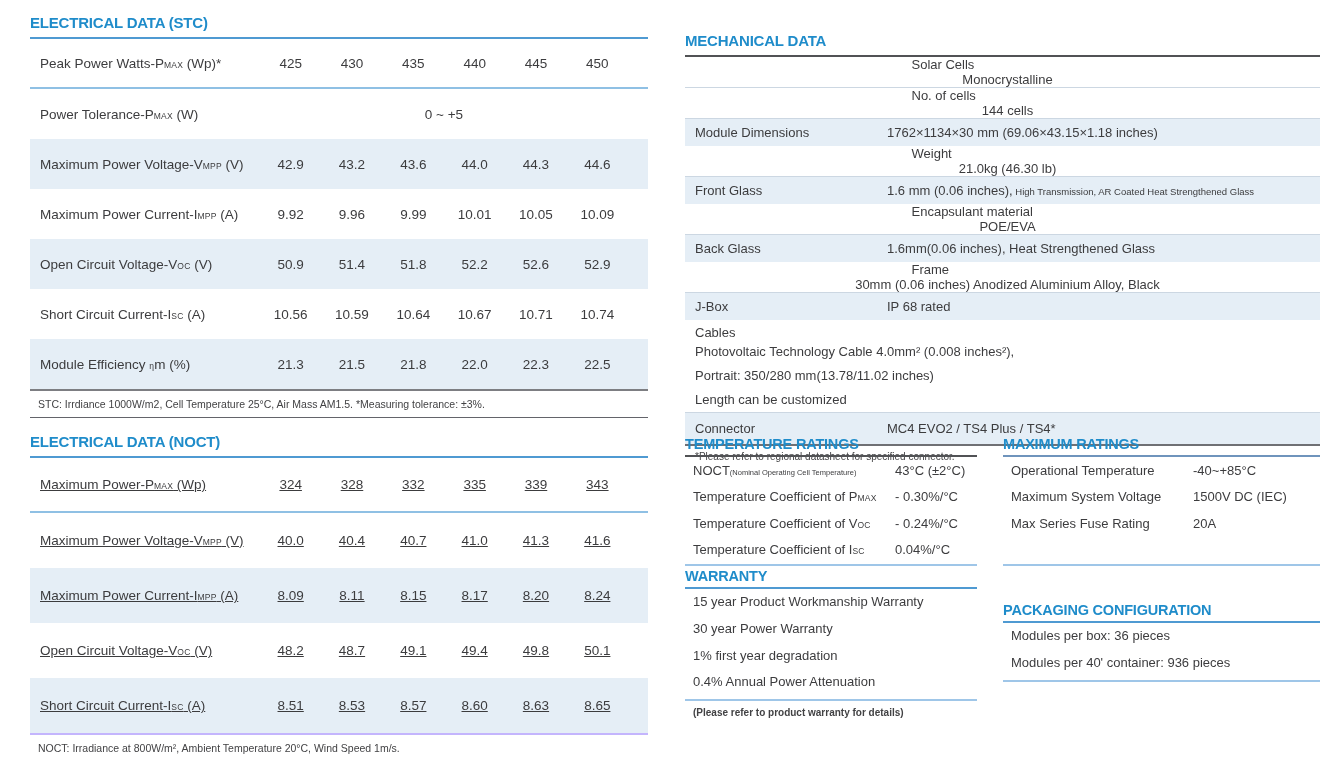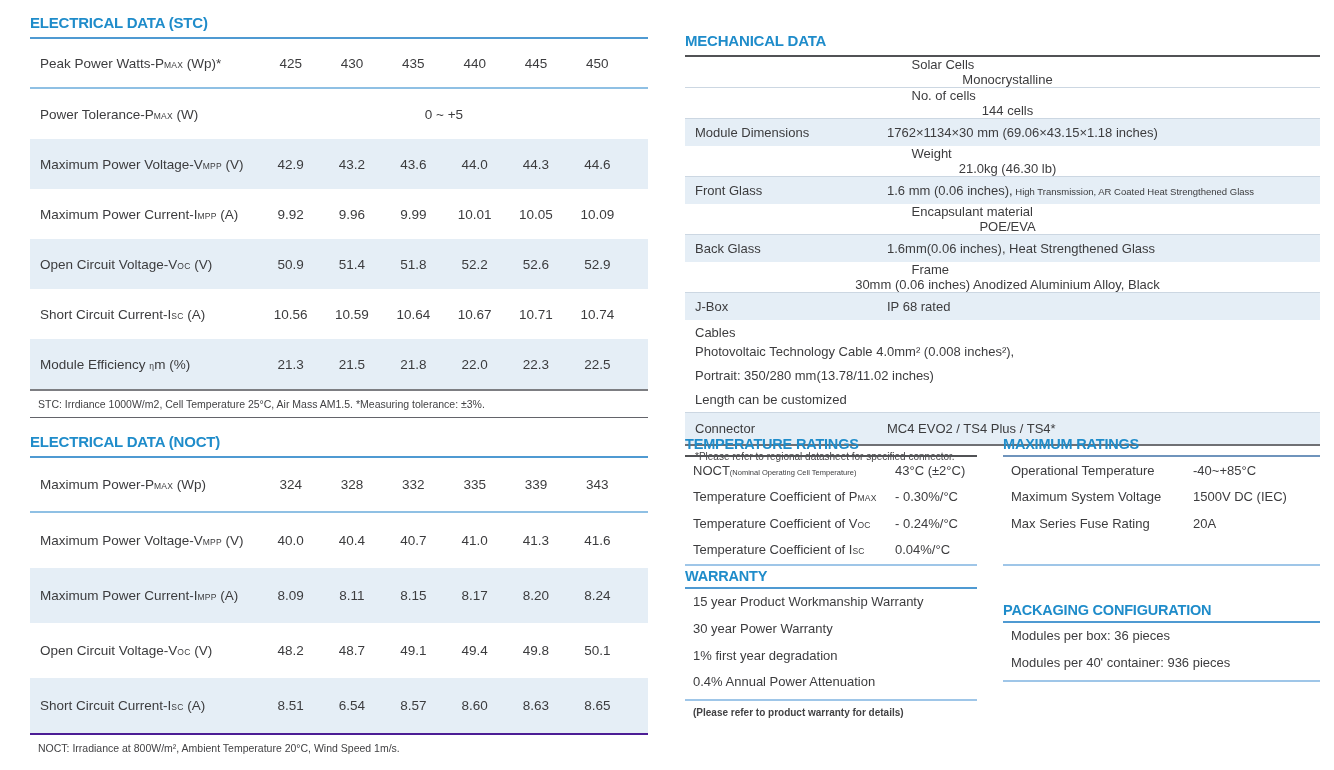--- a/index.html
+++ b/index.html
@@ -14,21 +14,21 @@
                 padding-bottom: 3px; border-bottom: 2px solid #4f9ad2; }
 
   
   #stc { left: 30px; top: 14px; width: 618px; }
   #noct { left: 30px; top: 433px; width: 618px; }
   .elec-row { display: flex; align-items: center; height: 50px; }
   #noct .elec-row { height: 55px; }
   .elec-row.shaded { background: #e5eef6; }
   .elec-row.first-row { border-bottom: 2px solid #8fc0e4; }
   #stc .elec-table { border-bottom: 2px solid #7d7e82; }
-  #noct .elec-table { border-bottom: 2px solid #4c1d95; }
+  #noct .elec-table { border-bottom: 2px solid #c4b5fd; text-decoration: underline; }
   .elec-label { width: 230px; padding-left: 10px; font-size: 13.5px; white-space: nowrap; }
   .elec-vals { display: flex; flex: 1; margin-right: 20px; }
   .elec-val { flex: 1; text-align: center; font-size: 13.5px; }
   .elec-span-val { flex: 1; text-align: center; margin-right: 20px; font-size: 13.5px; }
   .subsc { font-size: 8.5px; letter-spacing: 0.2px; }
   .elec-footnote { font-size: 10.5px; padding-left: 8px; margin-top: 7px; color: #424244; }
   .stc-divider { border-bottom: 1px solid #63646a; margin-top: 7px; }
 
   
   #mech { left: 685px; top: 32px; width: 635px; }
@@ -189,21 +189,21 @@
             <div class="elec-val">49.1</div>
             <div class="elec-val">49.4</div>
             <div class="elec-val">49.8</div>
             <div class="elec-val">50.1</div>
           </div>
         </div>
         <div class="elec-row shaded">
           <div class="elec-label"><span>Short Circuit Current-I</span><span class="subsc">SC</span><span> (A)</span></div>
           <div class="elec-vals">
             <div class="elec-val">8.51</div>
-            <div class="elec-val">6.54</div>
+            <div class="elec-val">8.53</div>
             <div class="elec-val">8.57</div>
             <div class="elec-val">8.60</div>
             <div class="elec-val">8.63</div>
             <div class="elec-val">8.65</div>
           </div>
         </div>
       </div>
       <div class="elec-footnote">NOCT: Irradiance at 800W/m², Ambient Temperature 20°C, Wind Speed 1m/s.</div>
     </section>
   <section id="mech">

